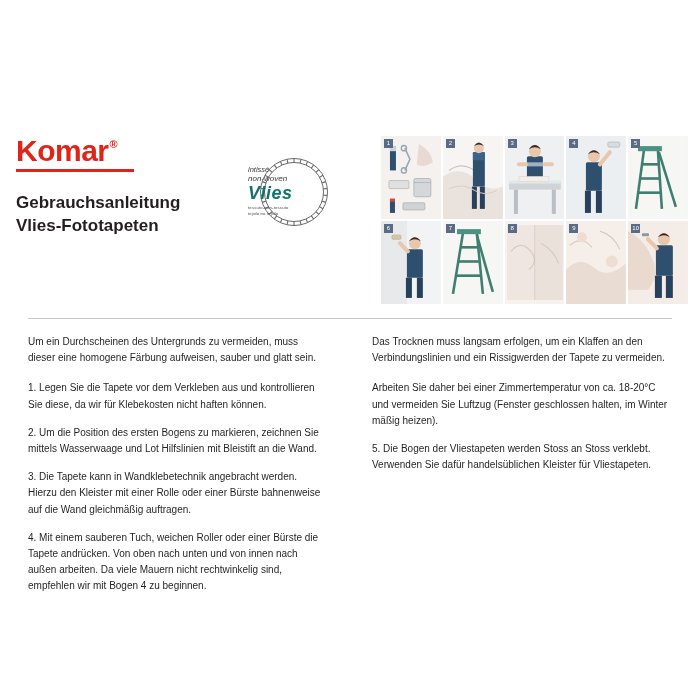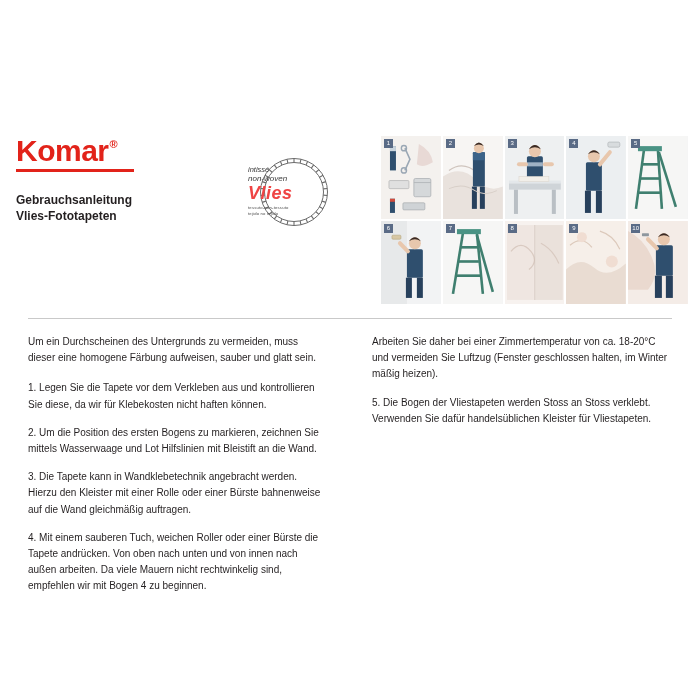--- a/index.html
+++ b/index.html
@@ -53,21 +53,21 @@
     left: 1px;
   }
   .brand-underline {
     width: 118px;
     height: 3px;
     background: #e2231a;
     margin-top: 3px;
   }
   .title {
     margin-top: 20px;
-    font-size: 12px;
+    font-size: 17px;
     font-weight: bold;
     line-height: 1.35;
     color: #231f20;
   }
   
   .seal {
     position: absolute;
     left: 232px;
     top: 18px;
     width: 92px;
@@ -92,21 +92,21 @@
     font-size: 8px;
     font-style: italic;
     color: #3a3a3a;
   }
   .seal-l3 {
     position: absolute;
     top: 37px; left: 0; right: 0;
     font-size: 18px;
     font-weight: bold;
     font-style: italic;
-    color: #ef4444;
+    color: #0f766e;
     letter-spacing: 0.5px;
   }
   .seal-l4 {
     position: absolute;
     top: 59px; left: 0; right: 0;
     font-size: 4.2px;
     color: #4a4a4a;
     letter-spacing: 0.2px;
   }
   .seal-l5 {
@@ -419,18 +419,19 @@
 
   <div class="cols">
     <div class="col left">
       <p class="lead">Um ein Durchscheinen des Untergrunds zu vermeiden, muss dieser eine homogene Färbung aufweisen, sauber und glatt sein.</p>
       <p>1. Legen Sie die Tapete vor dem Verkleben aus und kontrollieren Sie diese, da wir für Klebekosten nicht haften können.</p>
       <p>2. Um die Position des ersten Bogens zu markieren, zeichnen Sie mittels Wasserwaage und Lot Hilfslinien mit Bleistift an die Wand.</p>
       <p>3. Die Tapete kann in Wandklebetechnik angebracht werden. Hierzu den Kleister mit einer Rolle oder einer Bürste bahnenweise auf die Wand  gleichmäßig auftragen.</p>
       <p>4. Mit einem sauberen Tuch, weichen Roller oder einer Bürste die Tapete andrücken. Von oben nach unten und von innen nach außen arbeiten. Da viele Mauern nicht rechtwinkelig sind, empfehlen wir mit Bogen 4 zu beginnen.</p>
     </div>
     <div class="col right">
+      <p class="lead">Das Trocknen muss langsam erfolgen, um ein Klaffen an den Verbindungslinien und ein Rissigwerden der Tapete zu vermeiden.</p>
       <p>Arbeiten Sie daher bei einer Zimmertemperatur von ca. 18-20°C und vermeiden Sie Luftzug (Fenster geschlossen halten, im Winter mäßig heizen).</p>
       <p>5. Die Bogen der Vliestapeten werden Stoss an Stoss verklebt. Verwenden Sie dafür handelsüblichen Kleister für Vliestapeten.</p>
     </div>
   </div>
 
 </div>
 
 </body></html>

